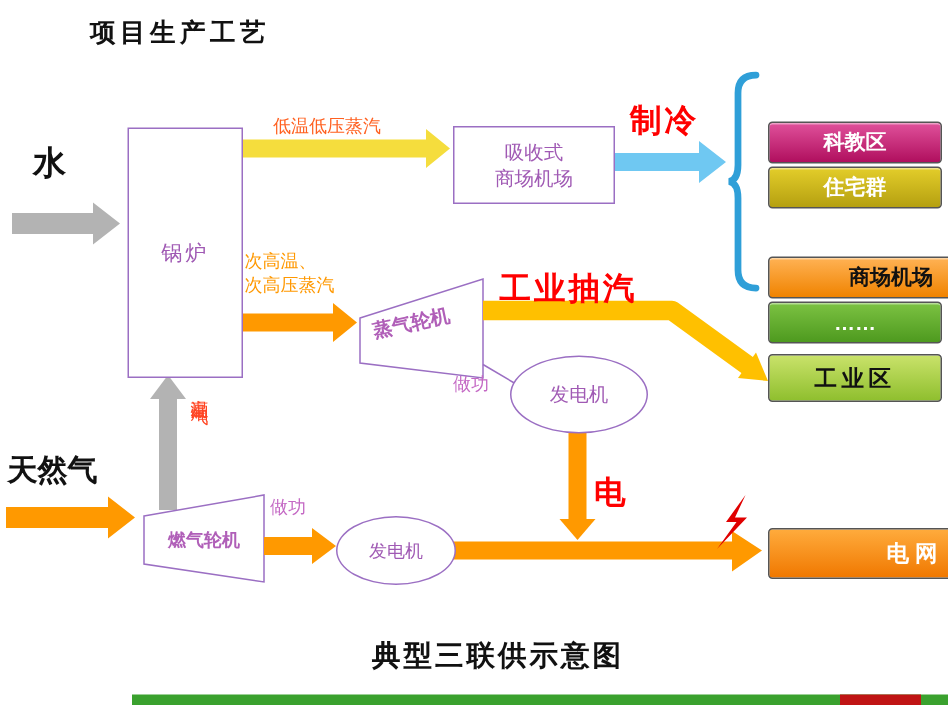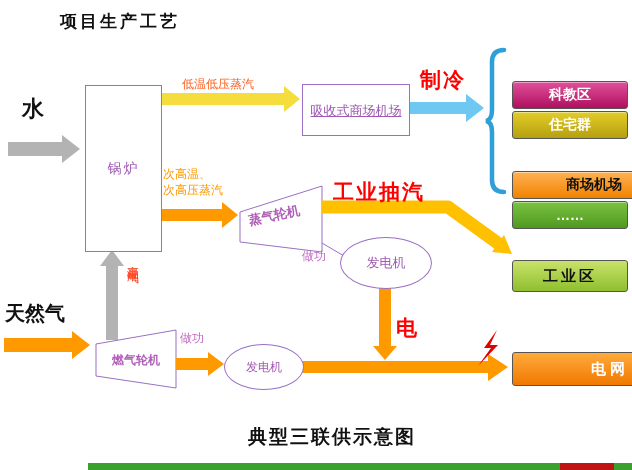--- a/index.html
+++ b/index.html
@@ -9,21 +9,21 @@
   }
   #wires{position:absolute;left:0;top:0;width:632px;height:470px;z-index:1;}
   .abs{position:absolute;z-index:2;}
   .title{left:24px;top:10px;font-size:17px;font-weight:bold;color:#111;letter-spacing:3px;margin-left:36px;}
   .caption{left:0;top:424px;width:632px;text-align:center;font-size:19px;font-weight:bold;color:#111;letter-spacing:2px;padding-left:16px;}
   .src-water{left:22px;top:94px;font-size:22px;font-weight:bold;color:#111;}
   .src-gas{left:5px;top:300px;font-size:20px;font-weight:bold;color:#111;}
 
   .node{background:#fff;border:1px solid #9b6fc3;color:#a05ab4;display:flex;align-items:center;justify-content:center;text-align:center;}
   .boiler{left:85px;top:85px;width:75px;height:165px;font-size:14px;letter-spacing:2px;}
-  .absorption{left:302px;top:84px;width:106px;height:50px;flex-direction:row;font-size:13px;line-height:17px;text-decoration:underline;}
+  .absorption{left:302px;top:84px;width:106px;height:50px;flex-direction:column;font-size:13px;line-height:17px;}
   .generator{border-radius:50%;font-size:13px;}
   .gen-top{left:340px;top:237px;width:90px;height:50px;}
   .gen-bottom{left:224px;top:344px;width:78px;height:44px;font-size:12px;}
 
   .turbine-label{color:#b05fb8;font-size:13px;font-weight:bold;}
   .steam-turbine-label{left:248px;top:204px;width:78px;transform:rotate(-12deg);}
   .gas-turbine-label{left:98px;top:352px;width:76px;text-align:center;font-size:12px;}
 
   .flow-label{font-size:12px;white-space:nowrap;}
   .lbl-low-steam{left:182px;top:76px;color:#ff6020;}
@@ -40,21 +40,21 @@
         display:flex;align-items:center;justify-content:center;font-size:14px;font-weight:bold;
         box-shadow:inset 0 1px 0 rgba(255,255,255,.45);margin-top:36px;}
   .dest-1{top:45px;background:linear-gradient(#e0519b,#b00f5e);color:#fff;}
   .dest-2{top:75px;background:linear-gradient(#e3cd2a,#b5a010);color:#fff;}
   .dest-3{top:105px;background:linear-gradient(#ffe26b,#e6b800);color:#111;}
   .dest-4{top:135px;background:linear-gradient(#ffb254,#f08300);color:#111;padding-left:24px;}
   .dest-5{top:165px;background:linear-gradient(#7cc242,#4e9a1f);color:#fff;}
 
   .zone{left:512px;top:236px;width:114px;height:30px;background:linear-gradient(#c9e26a,#8fbf2e);
         border:1px solid #555;border-radius:3px;display:flex;align-items:center;justify-content:center;
-        font-size:15px;font-weight:bold;color:#111;letter-spacing:3px;margin-top:24px;}
+        font-size:15px;font-weight:bold;color:#111;letter-spacing:3px;}
   .grid{left:512px;top:352px;width:114px;height:32px;background:linear-gradient(#ffab3c,#f07800);
         border:1px solid #555;border-radius:3px;display:flex;align-items:center;justify-content:center;
         font-size:15px;font-weight:bold;color:#fff;letter-spacing:4px;padding-left:40px;}
 
   .strip-green{left:88px;top:463px;width:544px;height:7px;background:#3aa12e;z-index:3;}
   .strip-red{left:560px;top:463px;width:54px;height:7px;background:#c01414;z-index:4;}
 </style>
 </head>
 <body>
 

